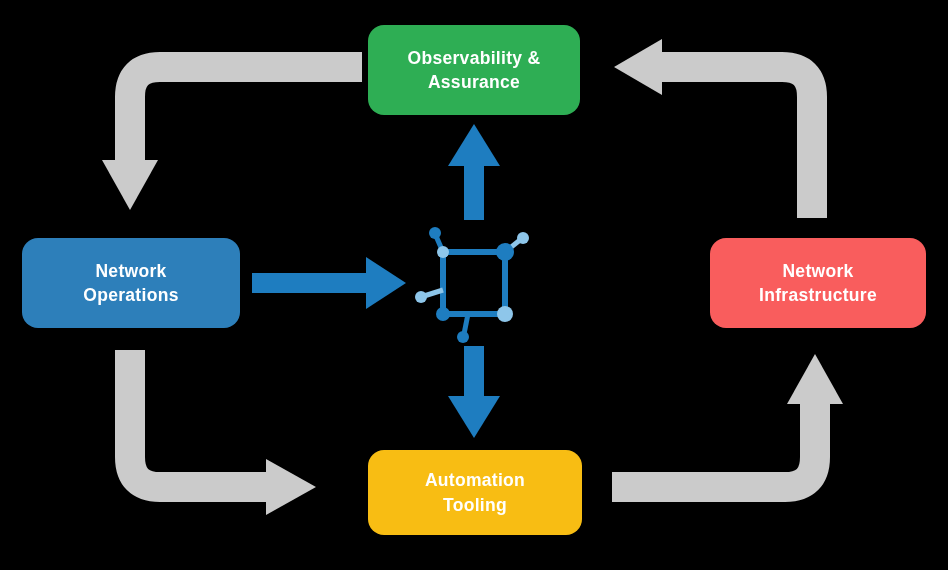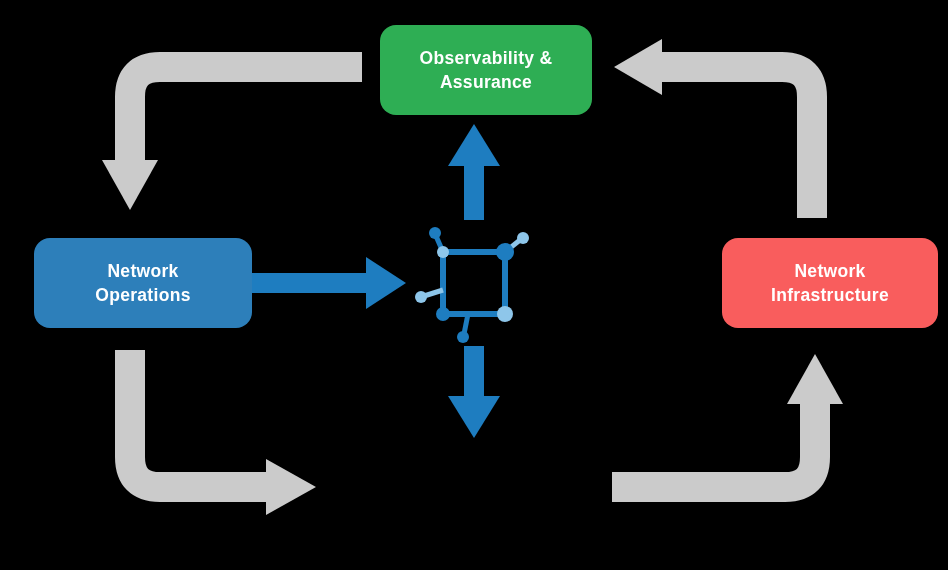--- a/index.html
+++ b/index.html
@@ -29,21 +29,20 @@
     border-radius: 16px;
     color: #ffffff;
     font-size: 17.5px;
     font-weight: 600;
     letter-spacing: 0.3px;
     text-align: center;
     line-height: 1.4;
     white-space: pre-line;
     box-sizing: border-box;
     padding: 8px 10px;
-    margin-left: 12px;
   }
   .node-green  { left: 368px; top: 25px;  width: 212px; height: 90px; background: #2eae54; }
   .node-blue   { left: 22px;  top: 238px; width: 218px; height: 90px; background: #2d7fba; }
   .node-red    { left: 710px; top: 238px; width: 216px; height: 90px; background: #f95d5d; }
   .node-yellow { left: 368px; top: 450px; width: 214px; height: 85px; background: #f8bd13; }
 </style>
 </head>
 <body>
 
 <div class="stage">
@@ -112,14 +111,18 @@
   <div class="node node-blue">
     <span>Network
 Operations</span>
   </div>
 
   <div class="node node-red">
     <span>Network
 Infrastructure</span>
   </div>
 
+  <div class="node node-yellow">
+    <span>Automation
+Tooling</span>
+  </div>
 
 </div>
 
 </body></html>

